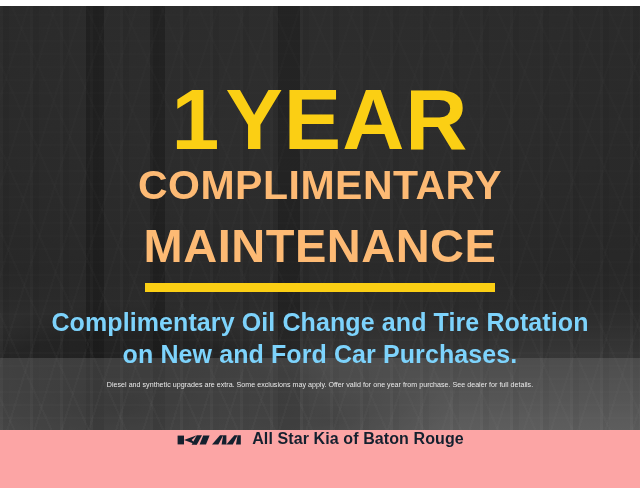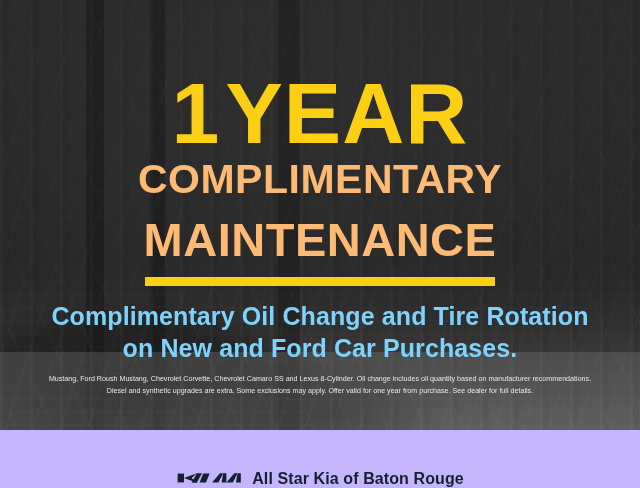--- a/index.html
+++ b/index.html
@@ -18,21 +18,21 @@
     width: 640px;
     height: 488px;
     overflow: hidden;
     background: #ffffff;
   }
 
   
   .hero {
     position: absolute;
     left: 0;
-    top: 0;
+    top: 6px;
     width: 640px;
     height: 478px;
     overflow: hidden;
     background: #3a3a3a;
   }
 
   
   .photo {
     position: absolute;
     inset: 0;
@@ -167,23 +167,23 @@
   }
   .disclaimer p { margin: 0; }
 
   
   .footer {
     position: absolute;
     left: 0;
     top: 430px;
     width: 640px;
     height: 58px;
-    background: #c4b5fd;
+    background: #fca5a5;
     display: flex;
-    align-items: flex-end;
+    align-items: flex-start;
     justify-content: center;
     gap: 8px;
   }
   .kia-logo {
     display: block;
     width: 68px;
     height: 20px;
   }
   .dealer-name {
     color: #14202e;
@@ -216,21 +216,20 @@
       <div class="divider"></div>
 
       <div class="subhead">
         <div>Complimentary Oil Change and Tire Rotation</div>
         <div>on New and Ford Car Purchases.</div>
       </div>
 
     </div>
 
     <div class="disclaimer">
-      <p>Mustang, Ford Roush Mustang, Chevrolet Corvette, Chevrolet Camaro SS and Lexus 8-Cylinder. Oil change includes oil quantity based on manufacturer recommendations.</p>
       <p>Diesel and synthetic upgrades are extra. Some exclusions may apply. Offer valid for one year from purchase. See dealer for full details.</p>
     </div>
   </div>
 
   <div class="footer">
     <svg class="kia-logo" viewBox="0 0 340 96" aria-hidden="true">
       <path fill="#14202e" d="M8 26 L40 26 L40 70 L8 70 Z"></path>
       <path fill="#14202e" d="M40 48 L104 24 L78 48 L104 72 L40 48 Z"></path>
       <path fill="#14202e" d="M104 24 L130 24 L104 72 L78 72 Z"></path>
       <path fill="#14202e" d="M136 26 L168 26 L150 70 L118 70 Z"></path>

